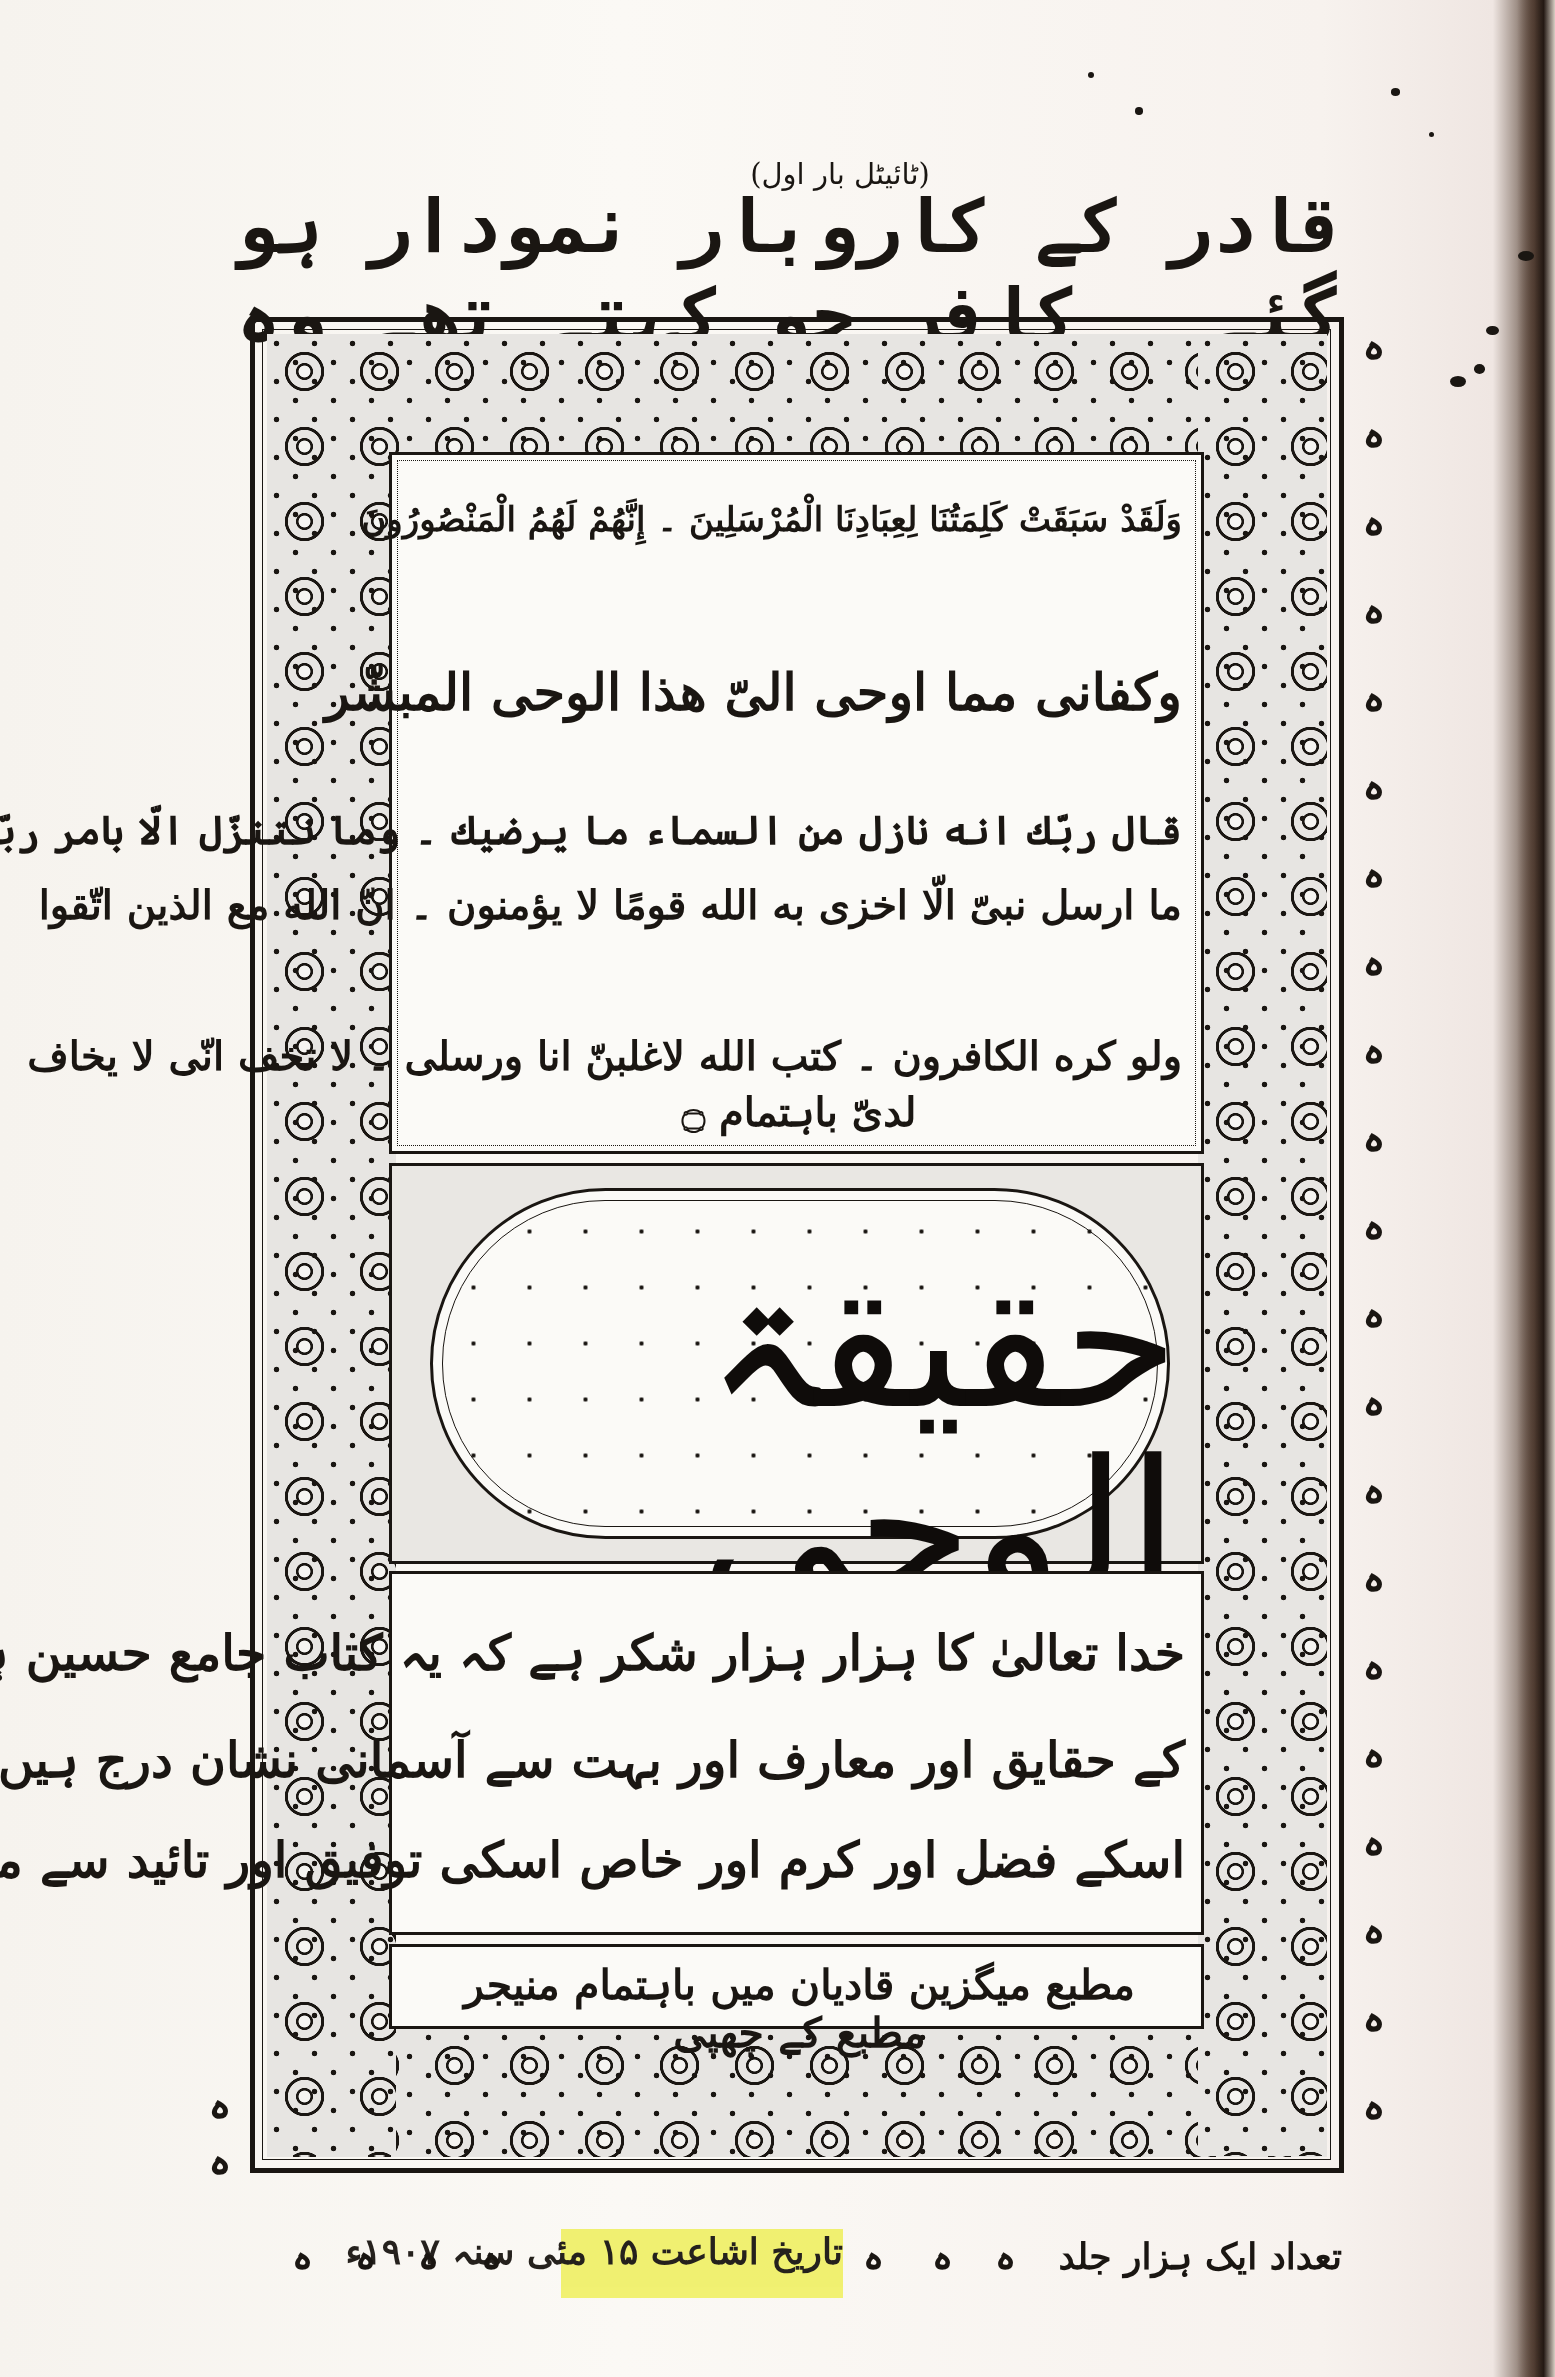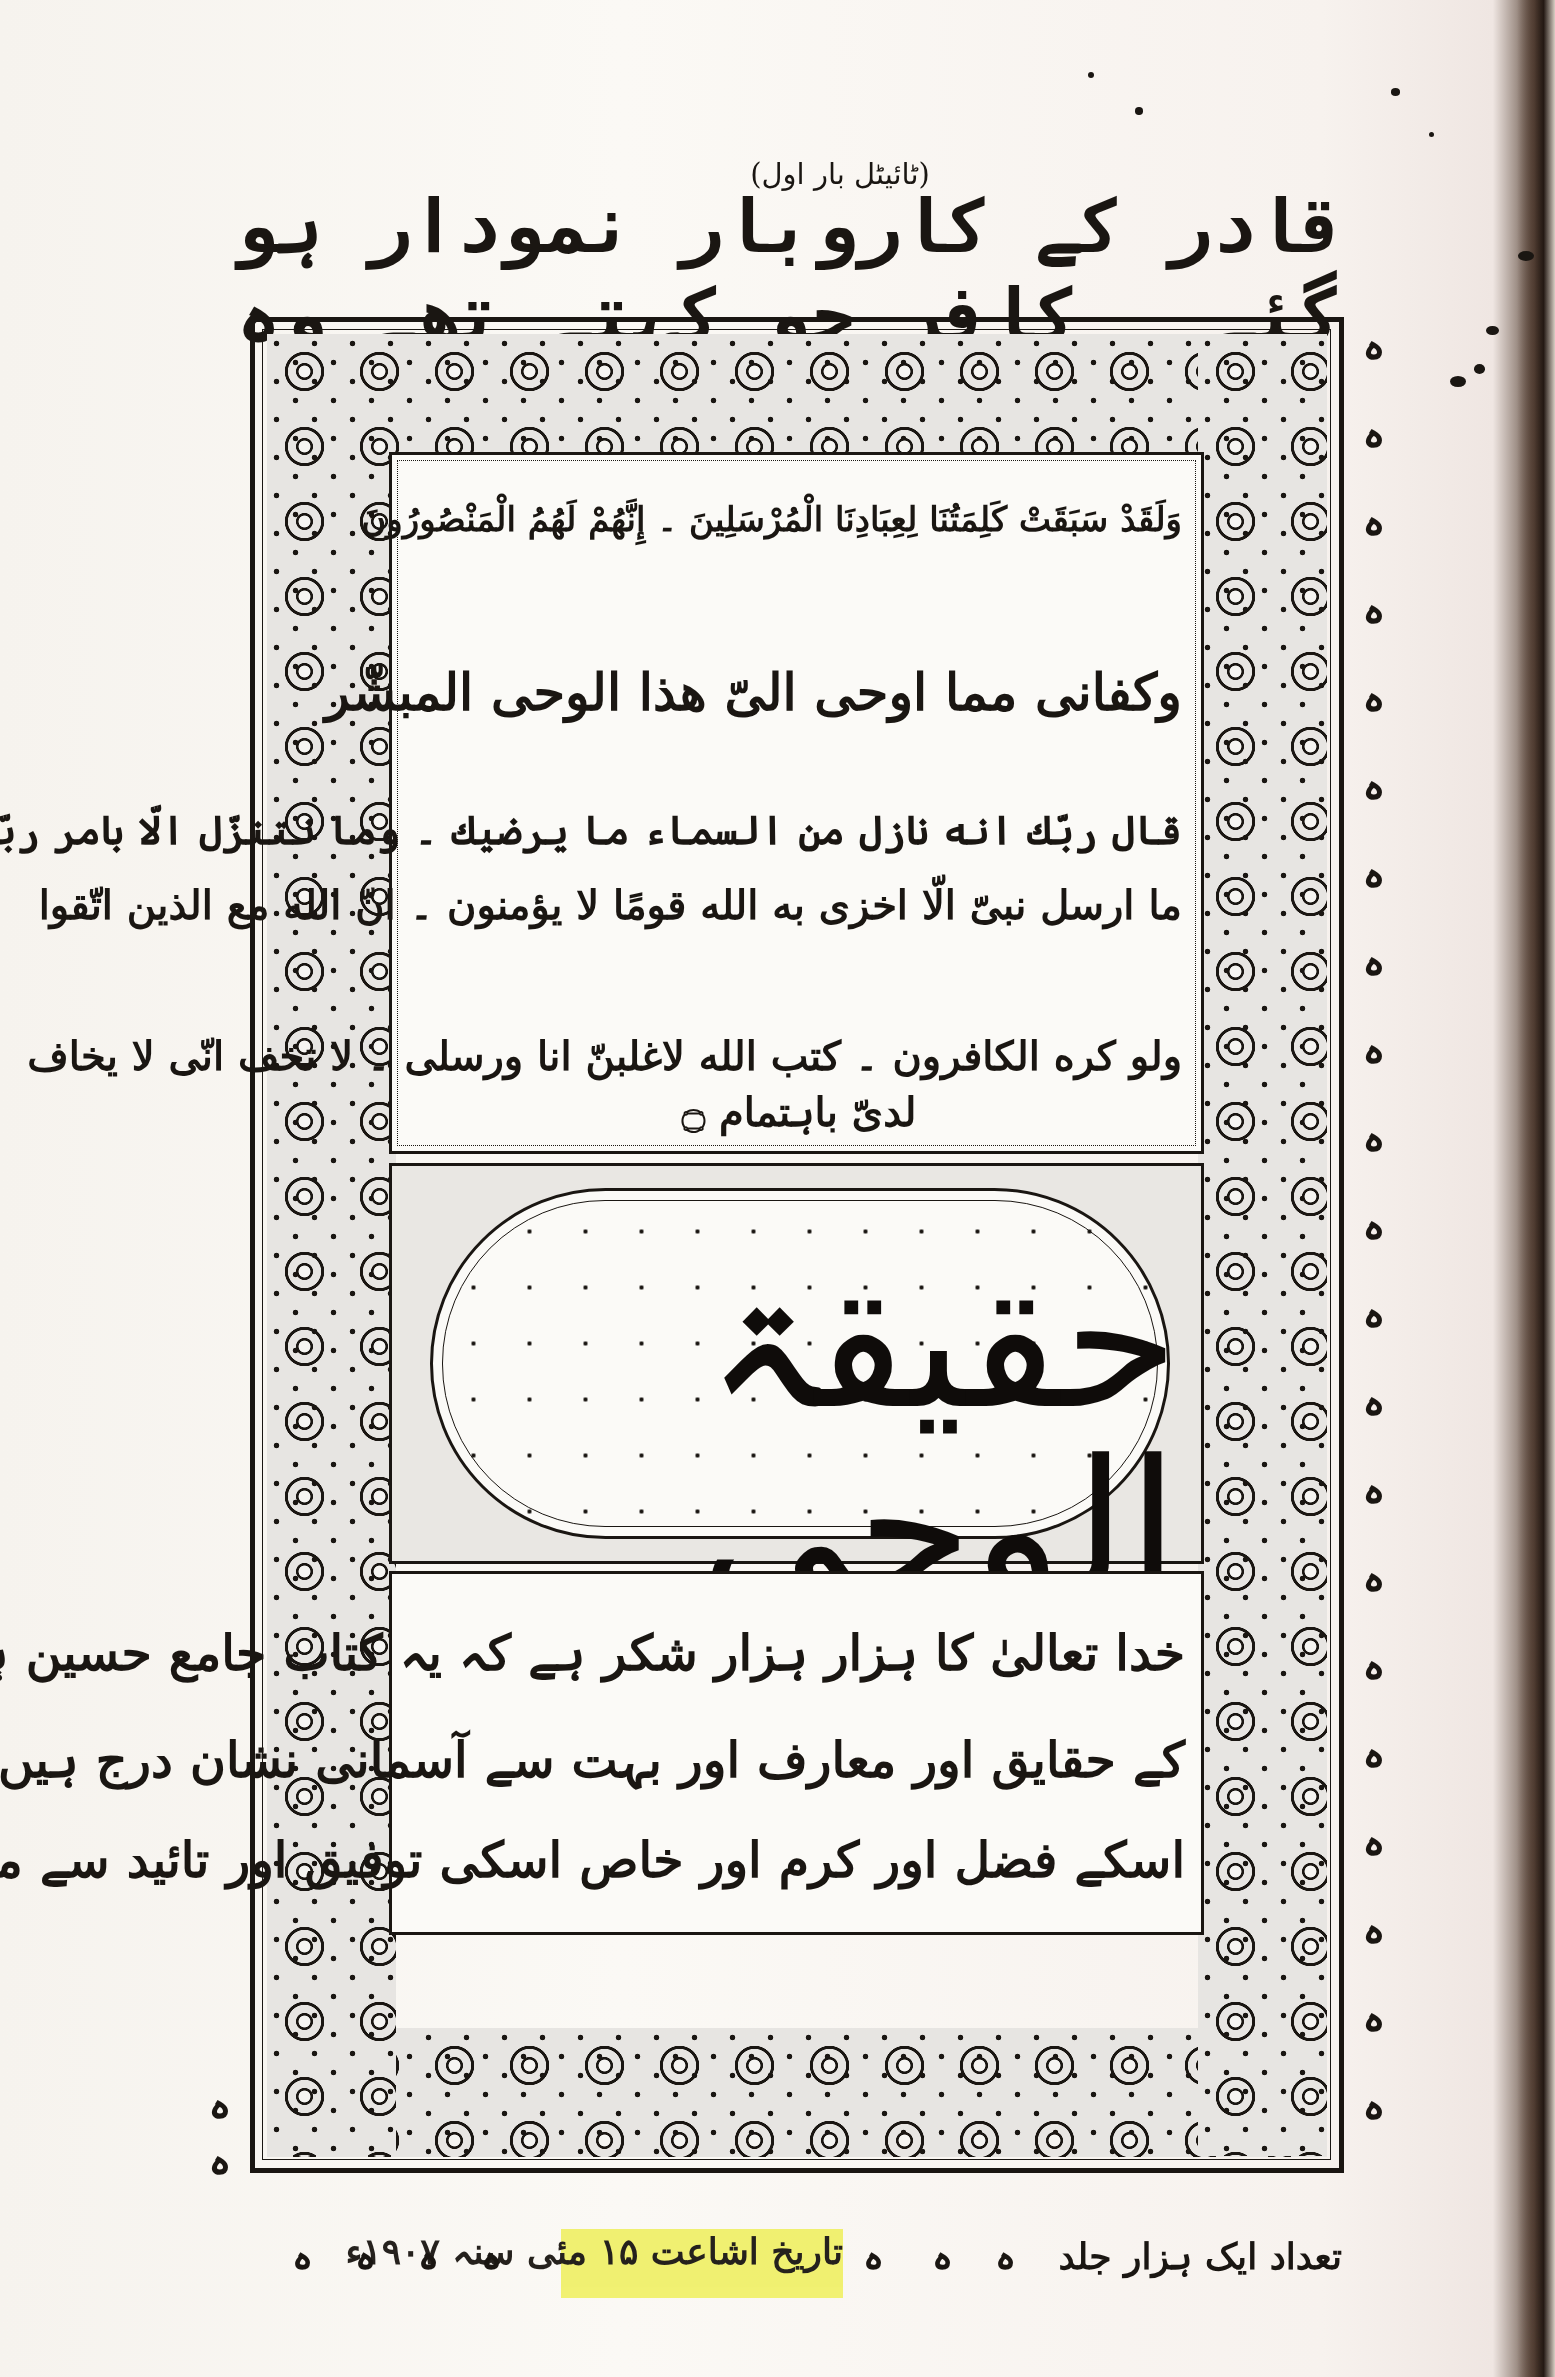--- a/index.html
+++ b/index.html
@@ -122,20 +122,23 @@
       <div class="title rtl">حقیقۃ الوحی</div>
     </div>
   </div>
 
   <div class="panel desc-panel">
     <div class="desc-line rtl" style="top:50px;">خدا تعالیٰ کا ہزار ہزار شکر ہے کہ یہ کتاب جامع حسین ہر ایک قسم</div>
     <div class="desc-line rtl" style="top:157px;">کے حقایق اور معارف اور بہت سے آسمانی نشان درج ہیں محض</div>
     <div class="desc-line rtl" style="top:257px;">اسکے فضل اور کرم اور خاص اسکی توفیق اور تائید سے مرتب و تالیف ہو کر</div>
   </div>
 
+  <div class="panel press-panel">
+    <div class="press rtl">مطبع میگزین قادیان میں باہتمام منیجر مطبع کے چھپی</div>
+  </div>
 
   <div class="footer rtl">
     <span class="count">تعداد ایک ہزار جلد</span>
     <span class="sep" style="right:351px;">ہ</span>
     <span class="sep" style="right:414px;">ہ</span>
     <span class="sep" style="right:483px;">ہ</span>
     <span class="date">تاریخ اشاعت ۱۵ مئی سنہ ۱۹۰۷ء</span>
     <span class="sep" style="right:865px;">ہ</span>
     <span class="sep" style="right:928px;">ہ</span>
     <span class="sep" style="right:991px;">ہ</span>

